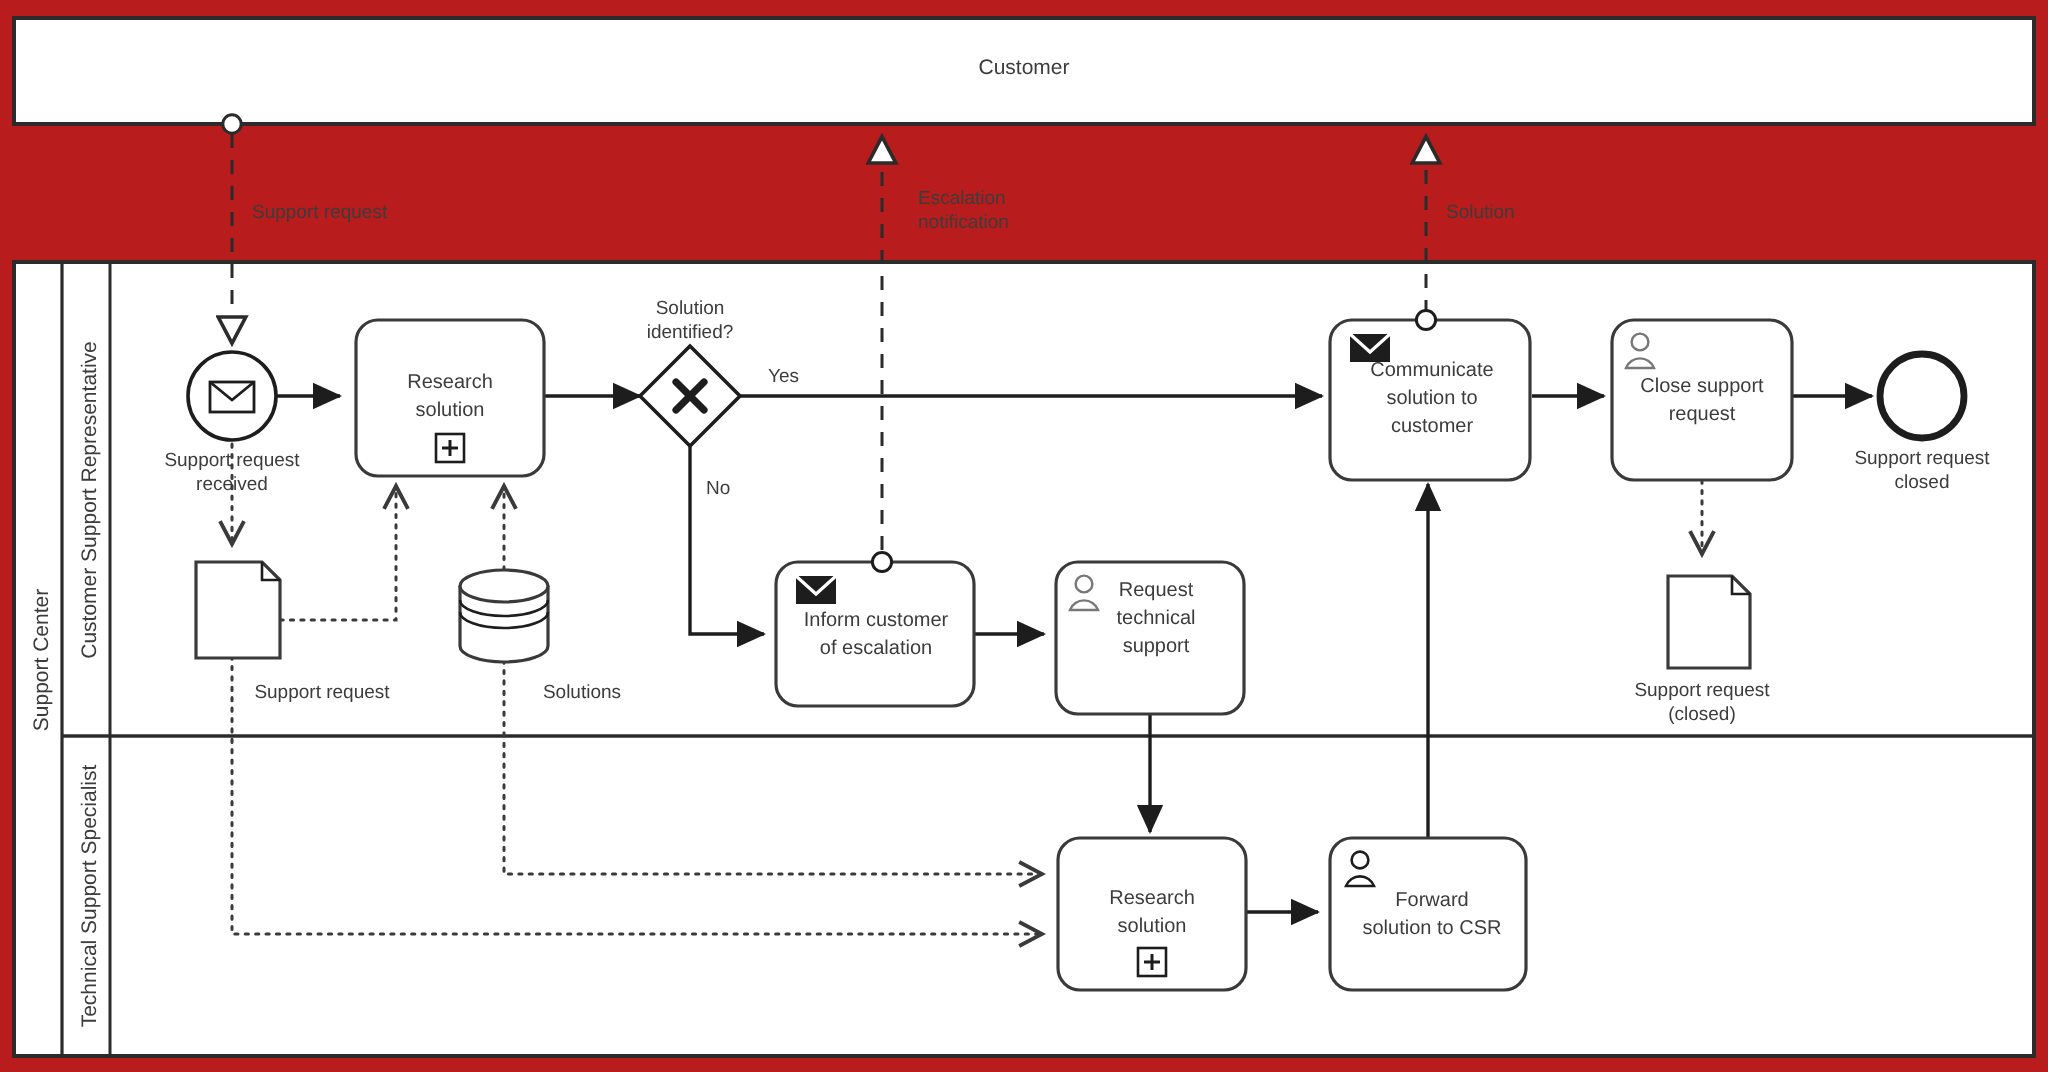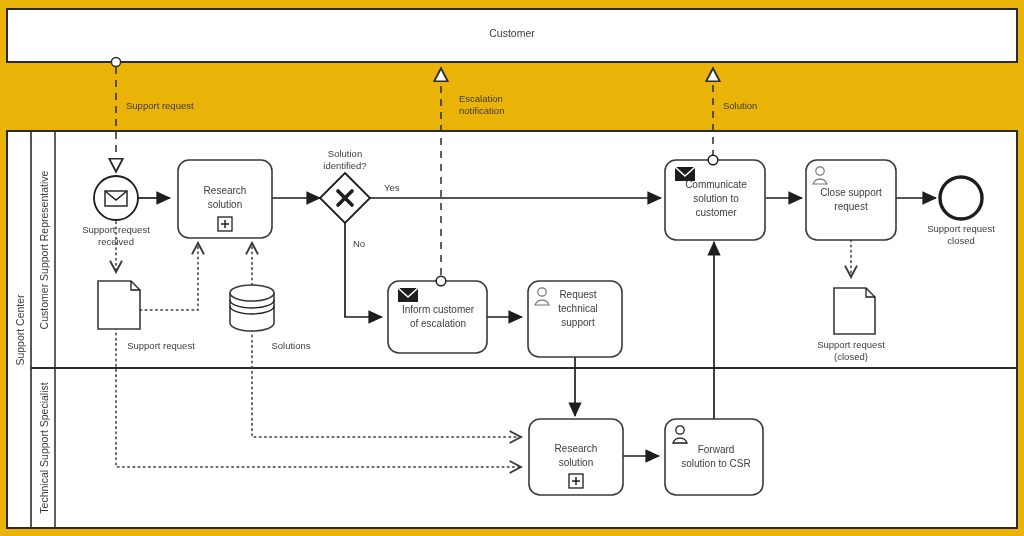--- a/index.html
+++ b/index.html
@@ -1,17 +1,17 @@
 <!DOCTYPE html>
 <html><head>
 <meta charset="utf-8">
 <style>
   html,body{margin:0;padding:0;background:#ffffff;}
   body{font-family:"Liberation Sans",sans-serif;}
-  #stage{position:relative;width:1024px;height:536px;background:#eab308;overflow:hidden;}
+  #stage{position:relative;width:1024px;height:536px;background:#b91c1c;overflow:hidden;}
   svg#diagram{position:absolute;left:0;top:0;width:1024px;height:536px;}
   text{font-family:"Liberation Sans",sans-serif;fill:#3c3c3c;}
   .lbl{font-size:9.5px;}
   .lbl-task{font-size:10px;fill:#3c3c3c;}
   .lbl-pool{font-size:10.5px;fill:#3c3c3c;}
   .pool-rect{fill:#ffffff;stroke:#2b2b2b;stroke-width:2;}
   .task{fill:#ffffff;stroke:#3a3a3a;stroke-width:1.6;}
   .flow{stroke:#1d1d1d;stroke-width:1.7;fill:none;}
   .msgflow{stroke:#2b2b2b;stroke-width:1.5;fill:none;stroke-dasharray:7 6;}
   .assoc{stroke:#3a3a3a;stroke-width:1.5;fill:none;stroke-dasharray:1.6 3.6;stroke-linecap:round;}

